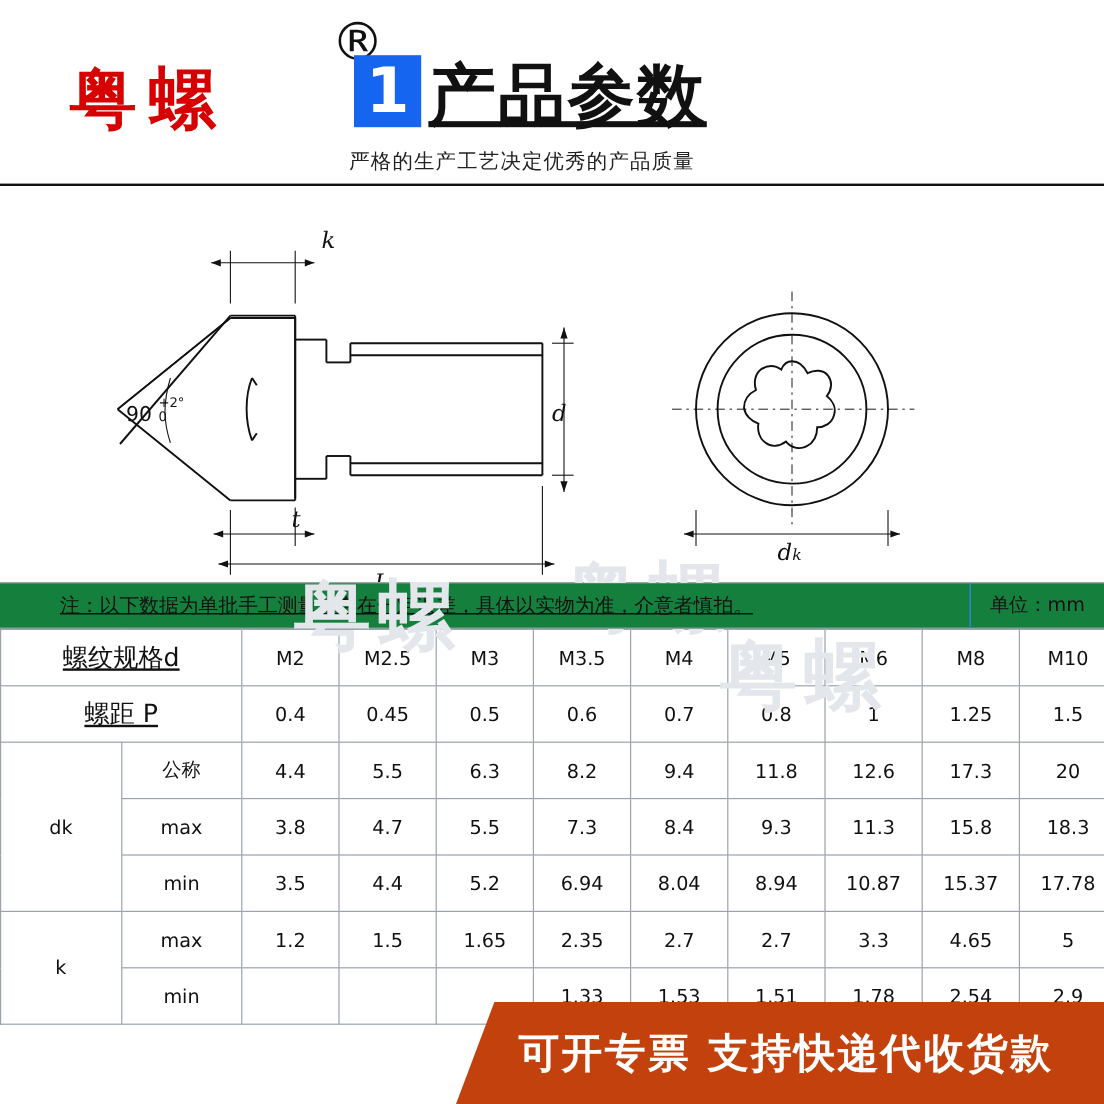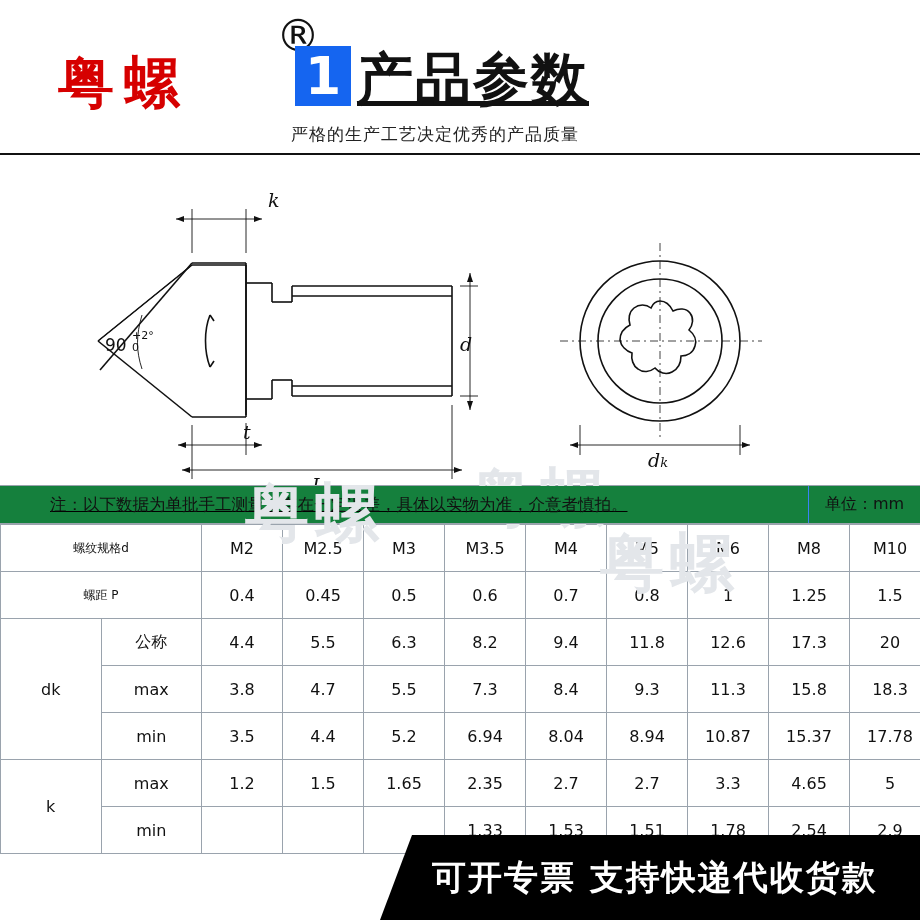--- a/index.html
+++ b/index.html
@@ -114,21 +114,21 @@
     color:#111;
     background:transparent;
   }
   table.spec td{
     border:1px solid #9aa3ad;
     height:46px;
     text-align:center;
     vertical-align:middle;
     padding:0;
   }
-  td.lbl{width:200px;font-size:12px;}
+  td.lbl{width:200px;font-size:21px;text-decoration:underline;}
   td.grp{width:52px;}
   td.sub{width:148px;}
   td.val{width:80px;}
   
   .banner{
     position:absolute;left:0;right:0;bottom:0;
     height:85px;
   }
   .banner-left{
     position:absolute;left:0;top:0;width:412px;height:85px;
@@ -138,21 +138,21 @@
   .banner-left span{
     font-family:"DejaVu Sans", sans-serif;
     font-weight:bold;
     font-size:46px;
     color:#d60000;
     padding-left:28px;
     letter-spacing:2px;
   }
   .banner-right{
     position:absolute;left:380px;top:0;right:0;height:85px;
-    background:#000000;
+    background:#c2410c;
     clip-path:polygon(32px 0,100% 0,100% 100%,0 100%);
     display:flex;align-items:center;
   }
   .banner-right span{
     font-family:"DejaVu Sans", sans-serif;
     font-weight:bold;
     font-size:34px;
     color:#ffffff;
     padding-left:52px;
     letter-spacing:2px;

